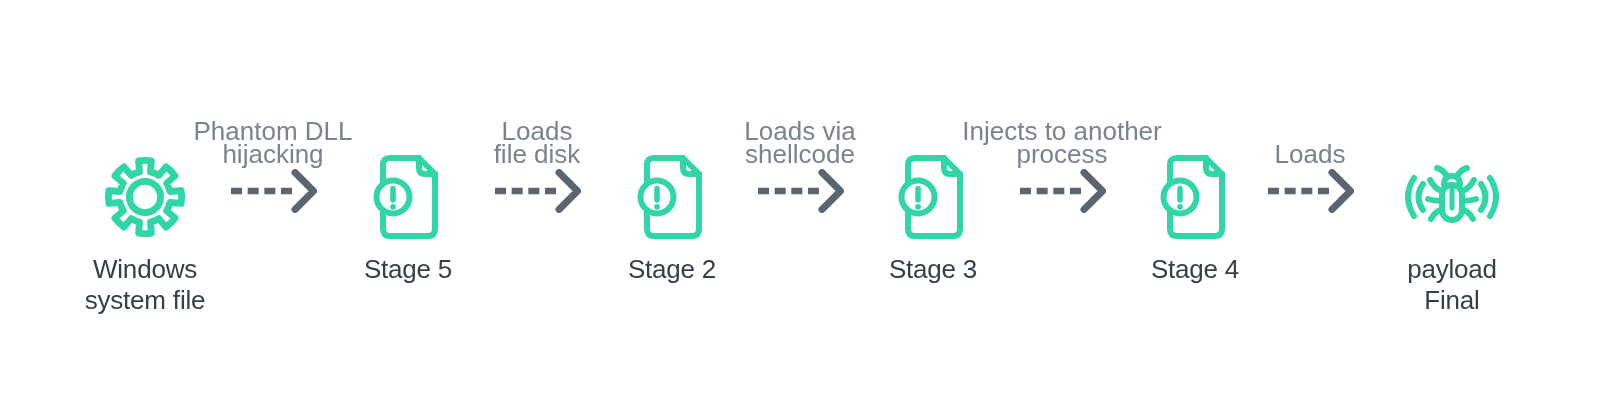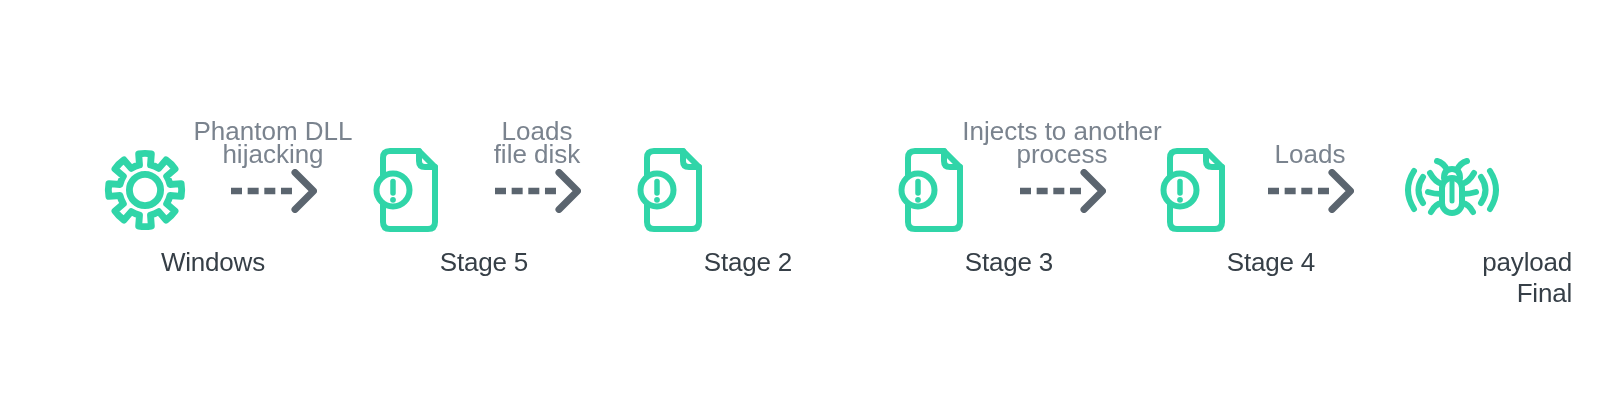--- a/index.html
+++ b/index.html
@@ -11,24 +11,24 @@
   .stage-canvas {
     position: relative;
     width: 1600px;
     height: 405px;
     background: #ffffff;
     overflow: hidden;
   }
   
   .node {
     position: absolute;
-    top: 145px;
+    top: 152px;
     width: 240px;
     margin-left: -120px;
-    text-align: right;
+    text-align: center;
   }
   .icon-box {
     height: 90px;
     display: flex;
     align-items: center;
     justify-content: center;
   }
   .node-label {
     margin-top: 12px;
     color: #363f47;
@@ -137,20 +137,21 @@
 <div class="stage-canvas">
 
   <div class="node" style="left:145px">
     <div class="icon-box">
       <svg width="88" height="88" viewBox="-48 -48 96 96">
           <use href="#def-gear"></use>
         </svg>
     </div>
     <div class="node-label">
       <div class="tl">Windows</div>
+      <div class="tl">system file</div>
     </div>
   </div>
 
   <div class="arrow-group" style="left:273px">
     <div class="arrow-label">
       <div class="tl">Phantom DLL</div>
       <div class="tl">hijacking</div>
     </div>
     <div class="arrow-glyph">
       <svg width="88" height="44" viewBox="0 0 88 44">
@@ -188,20 +189,31 @@
       <svg width="70" height="84" viewBox="0 0 70 84">
           <use href="#def-doc-alert"></use>
         </svg>
     </div>
     <div class="node-label">
       <div class="tl">Stage 2</div>
       <div class="tl"></div>
     </div>
   </div>
 
+  <div class="arrow-group" style="left:800px">
+    <div class="arrow-label">
+      <div class="tl">Loads via</div>
+      <div class="tl">shellcode</div>
+    </div>
+    <div class="arrow-glyph">
+      <svg width="88" height="44" viewBox="0 0 88 44">
+          <use href="#def-arrow"></use>
+        </svg>
+    </div>
+  </div>
 
   <div class="node" style="left:933px">
     <div class="icon-box">
       <svg width="70" height="84" viewBox="0 0 70 84">
           <use href="#def-doc-alert"></use>
         </svg>
     </div>
     <div class="node-label">
       <div class="tl">Stage 3</div>
       <div class="tl"></div>

